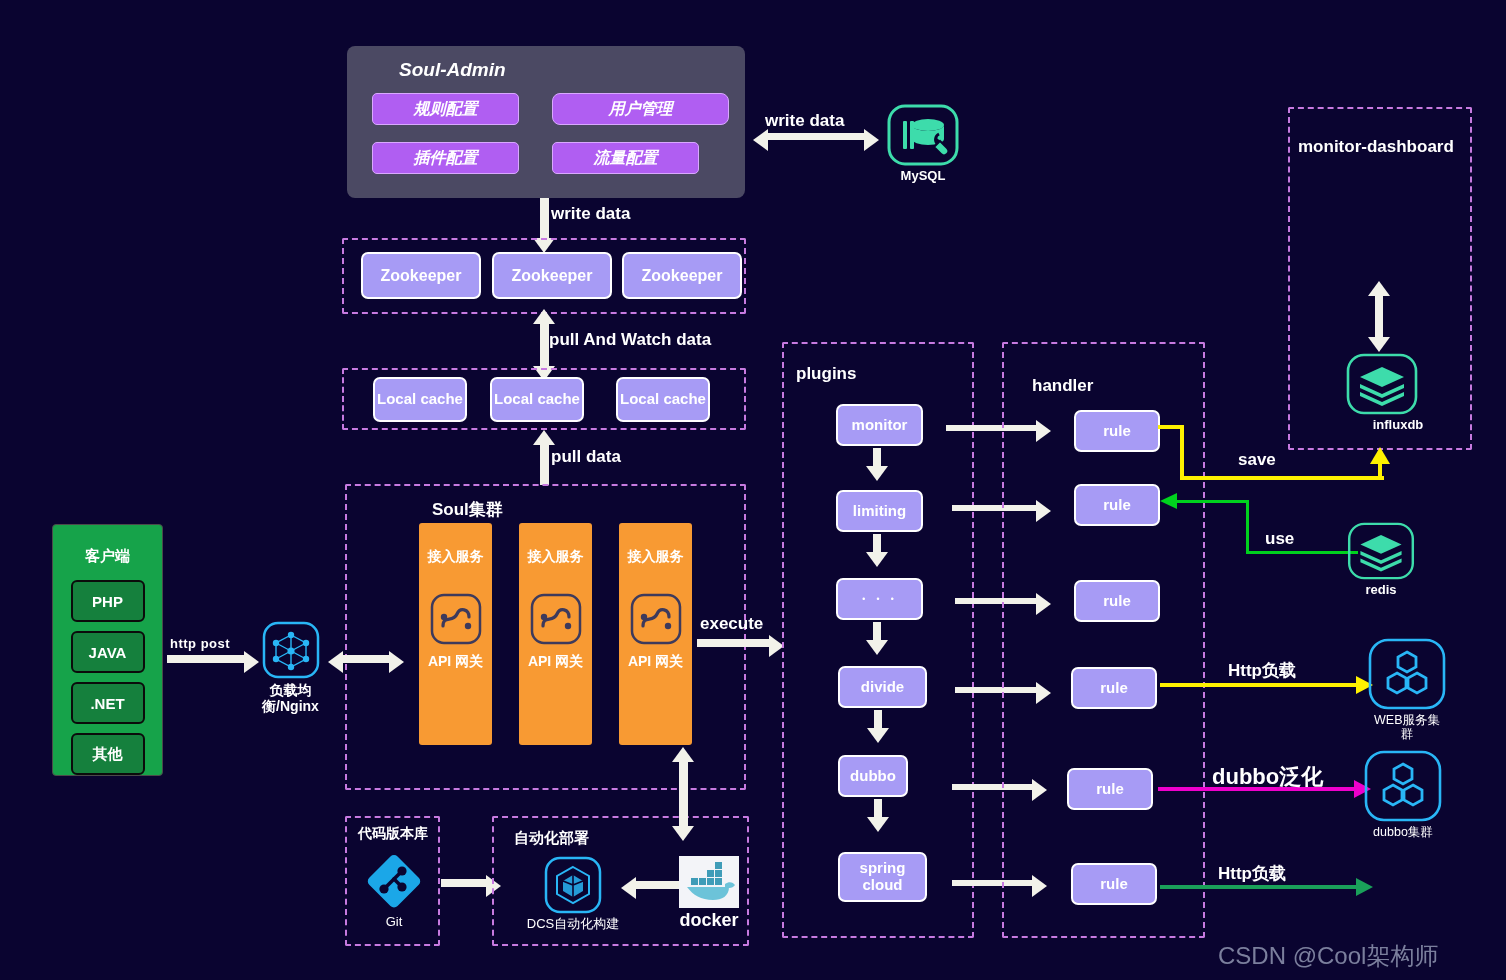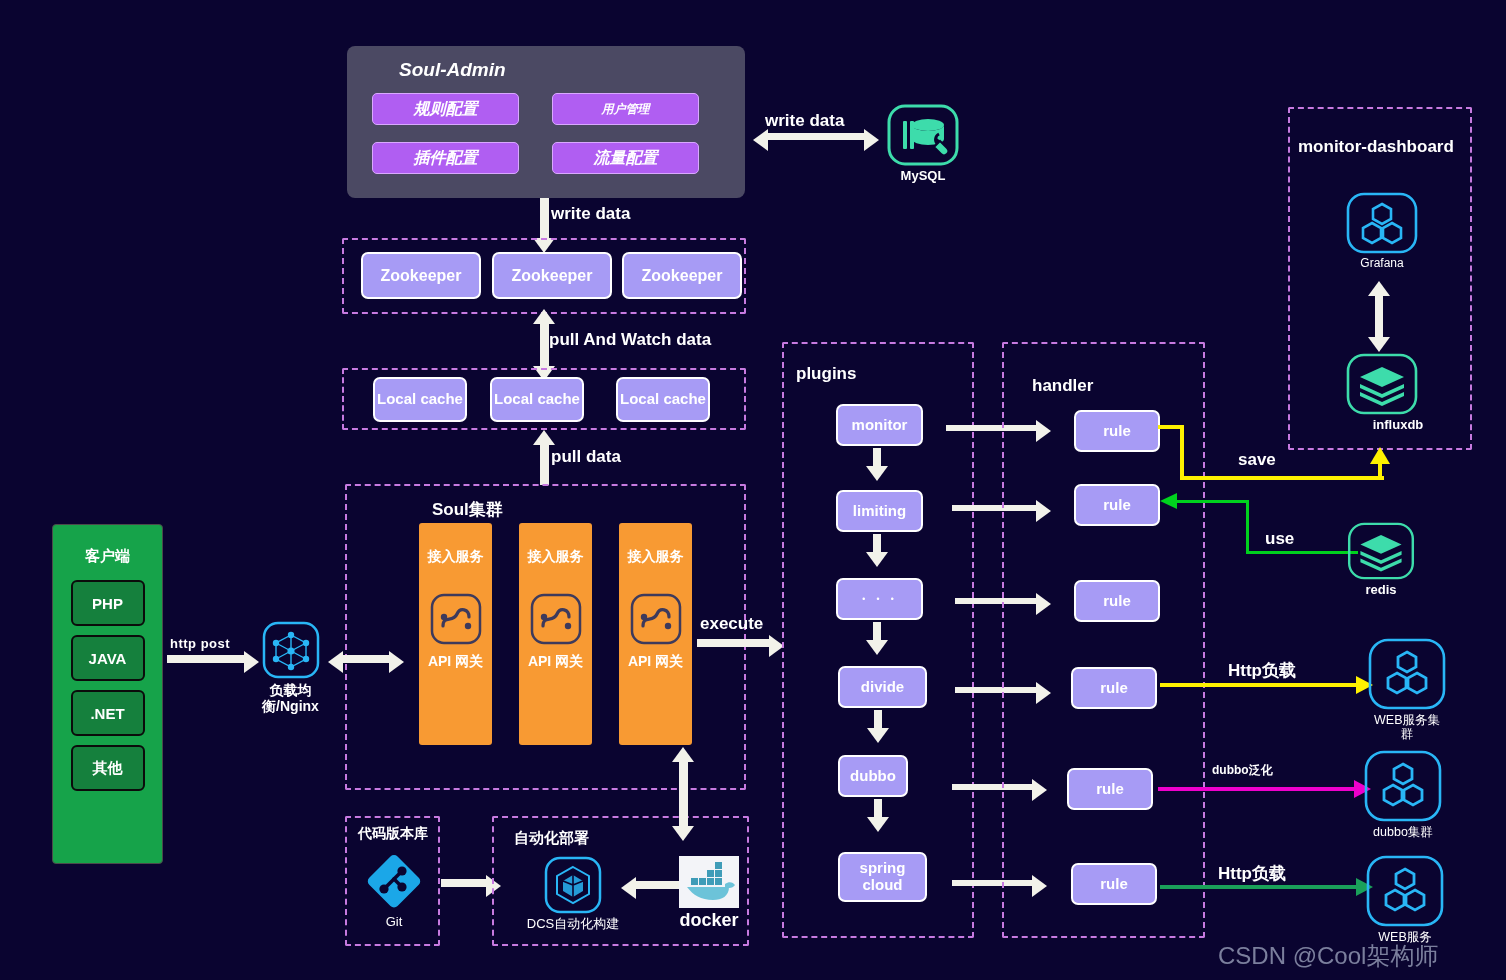--- a/index.html
+++ b/index.html
@@ -42,21 +42,21 @@
   .wm{color:#8f95b0;font-size:24px;font-weight:normal;opacity:.85;}
 </style>
 </head>
 <body>
 
 <div id="stage">
 
   <div class="abs admin" style="left:347px;top:46px;width:398px;height:152px;font-style:italic;">
     <div class="abs lbl" style="left:52px;top:13px;font-size:19px;">Soul-Admin</div>
     <div class="abs purpbtn" style="left:25px;top:47px;width:147px;height:32px;font-size:16px;">规则配置</div>
-    <div class="abs purpbtn" style="left:205px;top:47px;width:147px;height:32px;font-size:12px;">用户管理</div>
+    <div class="abs purpbtn" style="left:205px;top:47px;width:177px;height:32px;font-size:16px;border-radius:8px;">用户管理</div>
     <div class="abs purpbtn" style="left:25px;top:96px;width:147px;height:32px;font-size:16px;">插件配置</div>
     <div class="abs purpbtn" style="left:205px;top:96px;width:147px;height:32px;font-size:16px;">流量配置</div>
   </div>
 
   <div class="abs wline" style="left:768px;top:133px;width:96px;height:7px;"></div>
   <div class="abs cap ar-l" style="left:753px;top:129px;"></div>
   <div class="abs cap ar-r" style="left:864px;top:129px;"></div>
   <div class="abs lbl" style="left:765px;top:111px;font-size:17px;">write data</div>
 
   <div class="abs iconwrap" style="left:884px;top:104px;width:78px;">
@@ -129,21 +129,21 @@
       <svg width="52" height="52" viewBox="0 0 52 52" style="margin-top:27px;">
         <rect x="2" y="2" width="48" height="48" rx="12" fill="none" stroke="#3d3a5c" stroke-width="2.5"></rect>
         <path d="M13 33 C13 22 23 30 27 21 C30 14 39 16 39 24" fill="none" stroke="#3d3a5c" stroke-width="3.2" stroke-linecap="round"></path>
         <circle cx="14" cy="24" r="3.2" fill="#3d3a5c"></circle>
         <circle cx="38" cy="33" r="3.2" fill="#3d3a5c"></circle>
       </svg>
       <div style="margin-top:8px;font-size:14px;">API 网关</div>
     </div>
   </div>
 
-  <div class="abs green-card" style="left:52px;top:524px;width:111px;height:340px;">
+  <div class="abs green-card" style="left:52px;top:524px;width:111px;height:252px;">
     <div class="lbl" style="margin-top:22px;font-size:15px;">客户端</div>
     <div class="green-item" style="margin-top:14px;">PHP</div>
     <div class="green-item" style="margin-top:9px;">JAVA</div>
     <div class="green-item" style="margin-top:9px;">.NET</div>
     <div class="green-item" style="margin-top:9px;">其他</div>
   </div>
 
   <div class="abs wline" style="left:167px;top:655px;width:77px;height:8px;"></div>
   <div class="abs cap ar-r" style="left:244px;top:651px;"></div>
   <div class="abs lbl" style="left:170px;top:636px;font-size:13px;letter-spacing:.5px;">http post</div>
@@ -223,31 +223,20 @@
     <div class="abs lavbox" style="left:70px;top:66px;width:86px;height:42px;font-size:15px;">rule</div>
     <div class="abs lavbox" style="left:70px;top:140px;width:86px;height:42px;font-size:15px;">rule</div>
     <div class="abs lavbox" style="left:70px;top:236px;width:86px;height:42px;font-size:15px;">rule</div>
     <div class="abs lavbox" style="left:67px;top:323px;width:86px;height:42px;font-size:15px;">rule</div>
     <div class="abs lavbox" style="left:63px;top:424px;width:86px;height:42px;font-size:15px;">rule</div>
     <div class="abs lavbox" style="left:67px;top:519px;width:86px;height:42px;font-size:15px;">rule</div>
   </div>
 
   <div class="abs dash" style="left:1288px;top:107px;width:184px;height:343px;">
     <div class="abs lbl" style="left:8px;top:28px;font-size:17px;">monitor-dashboard</div>
-    <div class="abs iconwrap" style="left:44px;top:83px;width:96px;">
-      <svg width="72" height="62" viewBox="0 0 72 62">
-        <rect x="2" y="2" width="68" height="58" rx="16" fill="none" stroke="#29b6f6" stroke-width="2.6"></rect>
-        <g fill="none" stroke="#29b6f6" stroke-width="2.6">
-          <path d="M36 12 L45 17 L45 27 L36 32 L27 27 L27 17 Z"></path>
-          <path d="M26 31 L35 36 L35 46 L26 51 L17 46 L17 36 Z"></path>
-          <path d="M46 31 L55 36 L55 46 L46 51 L37 46 L37 36 Z"></path>
-        </g>
-      </svg>
-      <div class="iconcap thin" style="font-size:12px;">Grafana</div>
-    </div>
 
     <div class="abs wline" style="left:85px;top:185px;width:8px;height:45px;"></div>
     <div class="abs cap ar-u" style="left:78px;top:172px;"></div>
     <div class="abs cap ar-d" style="left:78px;top:228px;"></div>
 
     <div class="abs iconwrap" style="left:44px;top:244px;width:96px;">
       <svg width="72" height="62" viewBox="0 0 72 62">
         <rect x="2" y="2" width="68" height="58" rx="16" fill="none" stroke="#3ddcab" stroke-width="2.6"></rect>
         <g fill="#3ddcab">
           <path d="M36 14 L58 24 L36 34 L14 24 Z"></path>
@@ -294,47 +283,36 @@
         <path d="M39 14 L48 19 L48 29 L39 34 L30 29 L30 19 Z"></path>
         <path d="M29 35 L38 40 L38 50 L29 55 L20 50 L20 40 Z"></path>
         <path d="M49 35 L58 40 L58 50 L49 55 L40 50 L40 40 Z"></path>
       </g>
     </svg>
     <div class="iconcap thin" style="font-size:12.5px;">WEB服务集群</div>
   </div>
 
   <div class="abs" style="left:1158px;top:787px;width:196px;height:4px;background:#ee00cc;"></div>
   <div class="abs cap" style="left:1354px;top:780px;width:0;height:0;border-top:9px solid transparent;border-bottom:9px solid transparent;border-left:17px solid #ee00cc;"></div>
-  <div class="abs lbl" style="left:1212px;top:762px;font-size:12px;">dubbo泛化</div>
+  <div class="abs lbl" style="left:1212px;top:762px;font-size:22px;">dubbo泛化</div>
   <div class="abs iconwrap" style="left:1364px;top:750px;width:78px;">
     <svg width="78" height="72" viewBox="0 0 78 72">
       <rect x="2" y="2" width="74" height="68" rx="18" fill="none" stroke="#29b6f6" stroke-width="2.6"></rect>
       <g fill="none" stroke="#29b6f6" stroke-width="2.8">
         <path d="M39 14 L48 19 L48 29 L39 34 L30 29 L30 19 Z"></path>
         <path d="M29 35 L38 40 L38 50 L29 55 L20 50 L20 40 Z"></path>
         <path d="M49 35 L58 40 L58 50 L49 55 L40 50 L40 40 Z"></path>
       </g>
     </svg>
     <div class="iconcap thin" style="font-size:12.5px;">dubbo集群</div>
   </div>
 
   <div class="abs" style="left:1160px;top:885px;width:196px;height:4px;background:#1aa05a;"></div>
   <div class="abs cap" style="left:1356px;top:878px;width:0;height:0;border-top:9px solid transparent;border-bottom:9px solid transparent;border-left:17px solid #1aa05a;"></div>
   <div class="abs lbl" style="left:1218px;top:862px;font-size:17px;">Http负载</div>
-  <div class="abs iconwrap" style="left:1366px;top:855px;width:78px;">
-    <svg width="78" height="72" viewBox="0 0 78 72">
-      <rect x="2" y="2" width="74" height="68" rx="18" fill="none" stroke="#29b6f6" stroke-width="2.6"></rect>
-      <g fill="none" stroke="#29b6f6" stroke-width="2.8">
-        <path d="M39 14 L48 19 L48 29 L39 34 L30 29 L30 19 Z"></path>
-        <path d="M29 35 L38 40 L38 50 L29 55 L20 50 L20 40 Z"></path>
-        <path d="M49 35 L58 40 L58 50 L49 55 L40 50 L40 40 Z"></path>
-      </g>
-    </svg>
-    <div class="iconcap thin" style="font-size:12.5px;">WEB服务</div>
-  </div>
 
   <div class="abs dash" style="left:345px;top:816px;width:95px;height:130px;">
     <div class="abs lbl" style="left:11px;top:7px;font-size:14px;">代码版本库</div>
     <div class="abs iconwrap" style="left:13px;top:32px;width:68px;">
       <svg width="62" height="62" viewBox="0 0 62 62">
         <rect x="31" y="3" width="40" height="40" rx="5" transform="rotate(45 31 3)" fill="#1ba7e8"></rect>
         <g stroke="#0a0430" stroke-width="3.6" fill="none" stroke-linecap="round">
           <path d="M22 38 L38 22"></path>
           <path d="M31 29 L38 36"></path>
         </g>

